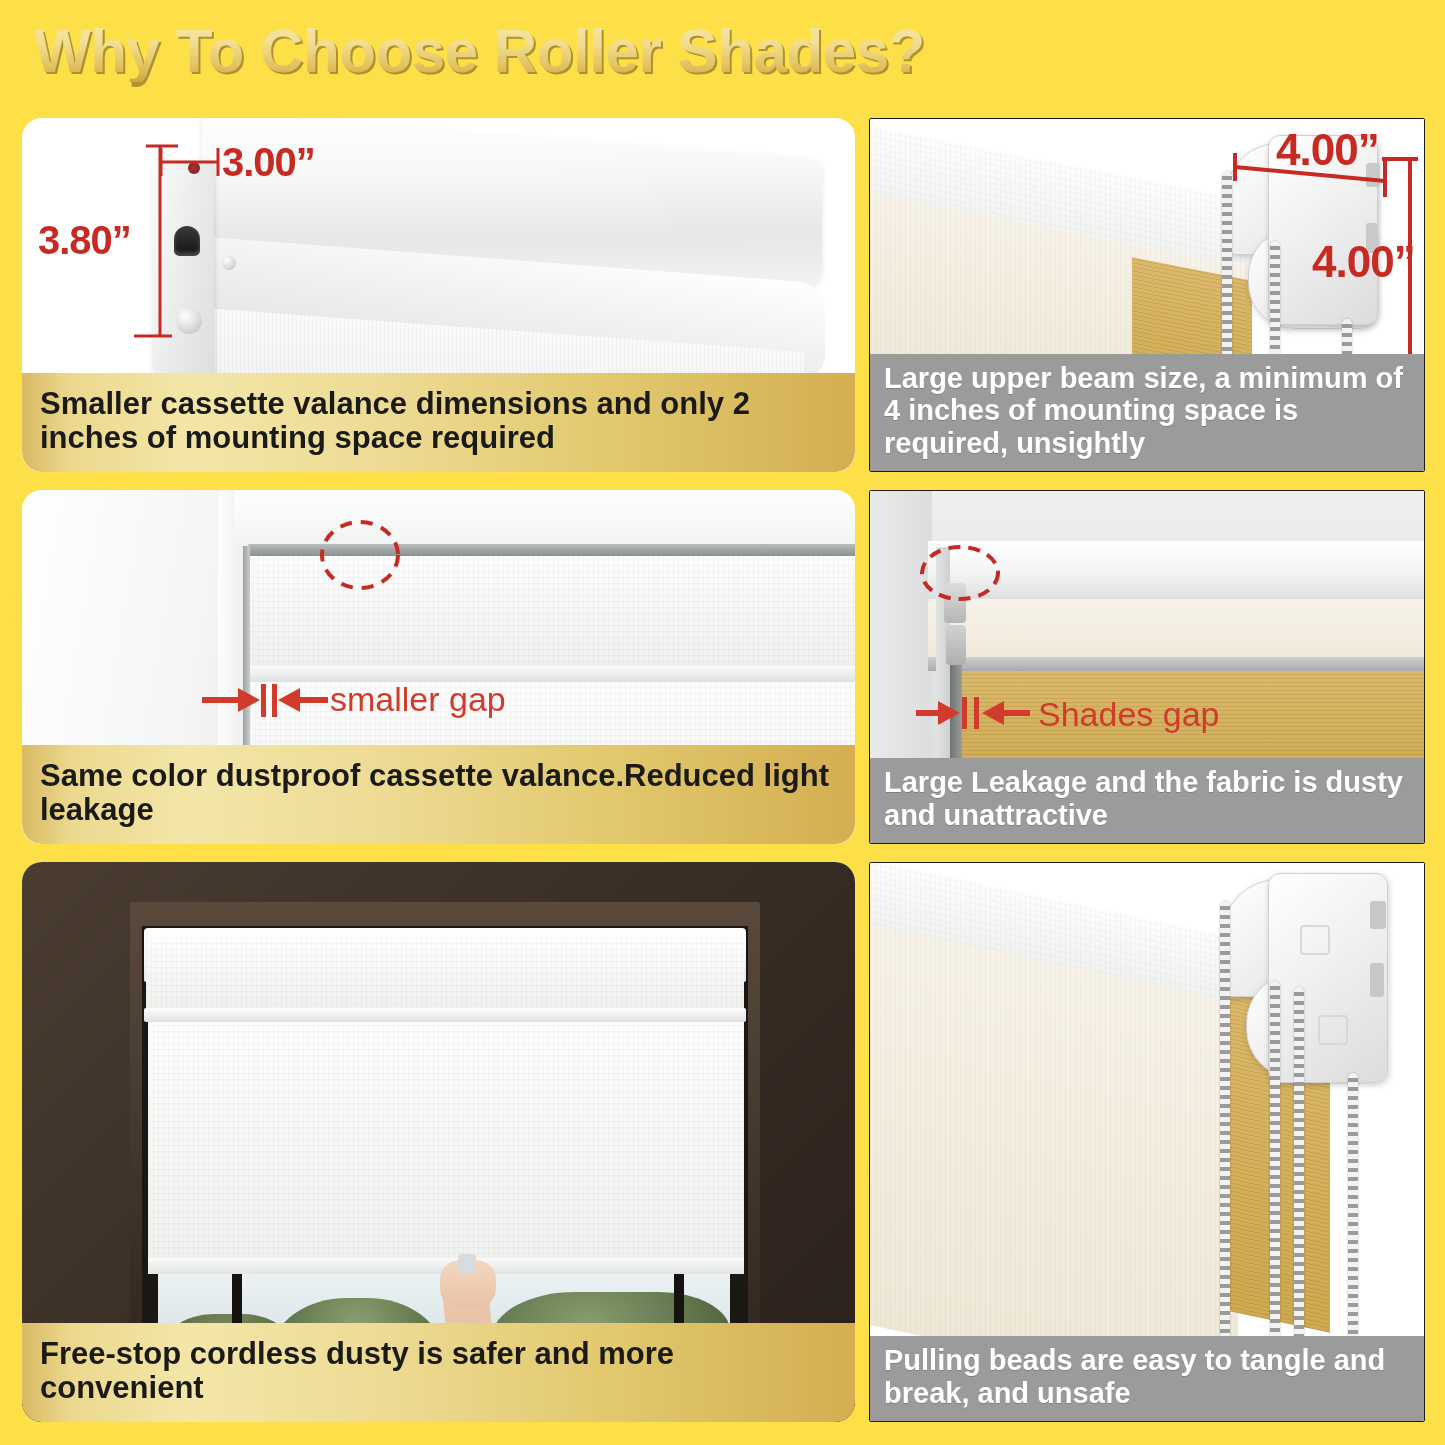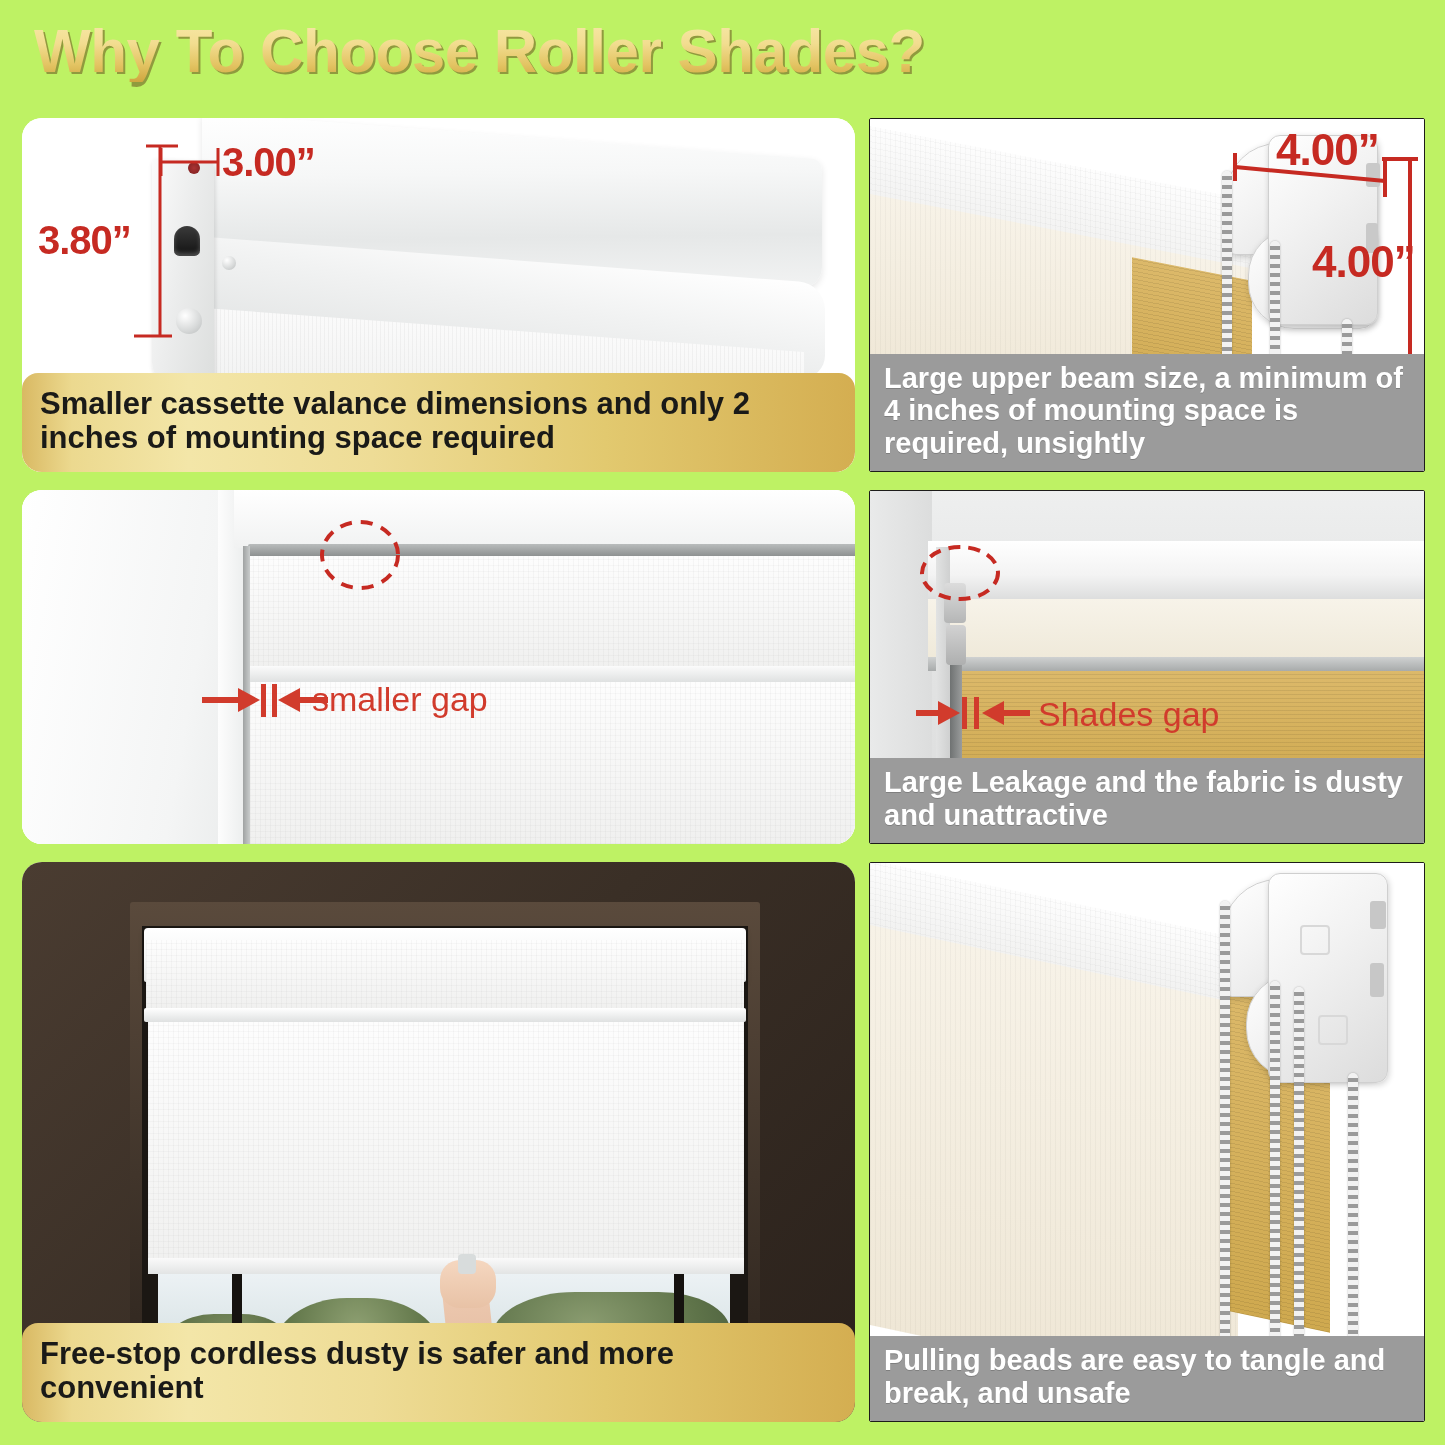--- a/index.html
+++ b/index.html
@@ -2,21 +2,21 @@
 <html><head>
 <meta charset="utf-8">
 <style>
   * { box-sizing: border-box; margin: 0; padding: 0; }
   html, body {
     width: 1445px; height: 1445px;
     background: #2b2a28;
     font-family: "Liberation Sans", sans-serif;
     overflow: hidden;
   }
-  #root { position: relative; width: 1445px; height: 1445px; background: #bef264; }
+  #root { position: relative; width: 1445px; height: 1445px; background: #fde047; }
 
   
   .title {
     position: absolute; left: 34px; top: 20px;
     font-size: 62px; font-weight: bold;
     letter-spacing: -0.5px;
     line-height: 1.0;
     background: linear-gradient(to bottom, #f7e9a8 0%, #f2dd90 38%, #e3c463 72%, #cfa63f 100%);
     -webkit-background-clip: text; background-clip: text;
     color: transparent; -webkit-text-fill-color: transparent;
@@ -44,21 +44,20 @@
     position: absolute; left: 0; right: 0; bottom: 0;
     padding: 14px 18px 16px 18px;
     font-weight: bold; line-height: 1.12;
   }
   .caption.gold {
     background: linear-gradient(to right,
       #d9b963 0%, #ecd98f 6%, #f3e6a8 20%, #eedc96 42%, #e2c96f 70%, #d4ae51 100%);
     color: #1a1a18;
     border-bottom-left-radius: 20px; border-bottom-right-radius: 20px;
     font-size: 31px;
-    border-radius: 16px;
   }
   .caption.gray {
     background: #9b9b9b; color: #ffffff;
     font-size: 29px;
     padding: 8px 14px 12px 14px;
     text-shadow: 0 1px 0 rgba(0,0,0,.18);
   }
 
   
   .ann { position: absolute; color: #d13b2c; font-weight: bold; pointer-events: none; }
@@ -222,22 +221,23 @@
       </svg>
 
       <svg class="ann" style="left:176px; top:186px;" width="320" height="50">
         <line x1="4" y1="24" x2="40" y2="24" stroke="#d13b2c" stroke-width="6"></line>
         <polygon points="40,12 62,24 40,36" fill="#d13b2c"></polygon>
         <rect x="63" y="8" width="5" height="33" fill="#d13b2c"></rect>
         <rect x="74" y="8" width="5" height="33" fill="#d13b2c"></rect>
         <polygon points="102,12 80,24 102,36" fill="#d13b2c"></polygon>
         <line x1="102" y1="24" x2="130" y2="24" stroke="#d13b2c" stroke-width="6"></line>
       </svg>
-      <div class="ann" style="left:290px; top:190px; font-size:34px; color:#d13b2c; font-weight:normal;">smaller gap</div>
-    </div>
+      <div class="ann" style="left:308px; top:190px; font-size:34px; color:#d13b2c; font-weight:normal;">smaller gap</div>
+    </div>
+    <div class="caption gold">Same color dustproof cassette valance.Reduced light leakage</div>
   </div>
 
   <div class="panel right" style="left:869px; top:490px; width:556px; height:354px;">
     <div class="photo">
       <div style="position:absolute; inset:0; background:linear-gradient(180deg,#eeefef 0%,#e3e4e4 40%,#dcdddd 100%);"></div>
 
       <div style="position:absolute; left:0; top:0; width:62px; height:300px; background:linear-gradient(90deg,#e9eaea,#dcdddd);"></div>
 
       <div style="position:absolute; left:58px; top:50px; width:498px; height:62px; background:linear-gradient(180deg,#ffffff,#f3f3f3 55%,#d9dada); border-radius:0 0 6px 6px;"></div>
       <div style="position:absolute; left:58px; top:108px; width:498px; height:62px; background:linear-gradient(180deg,#f7f3e9,#efe9d9);"></div>

